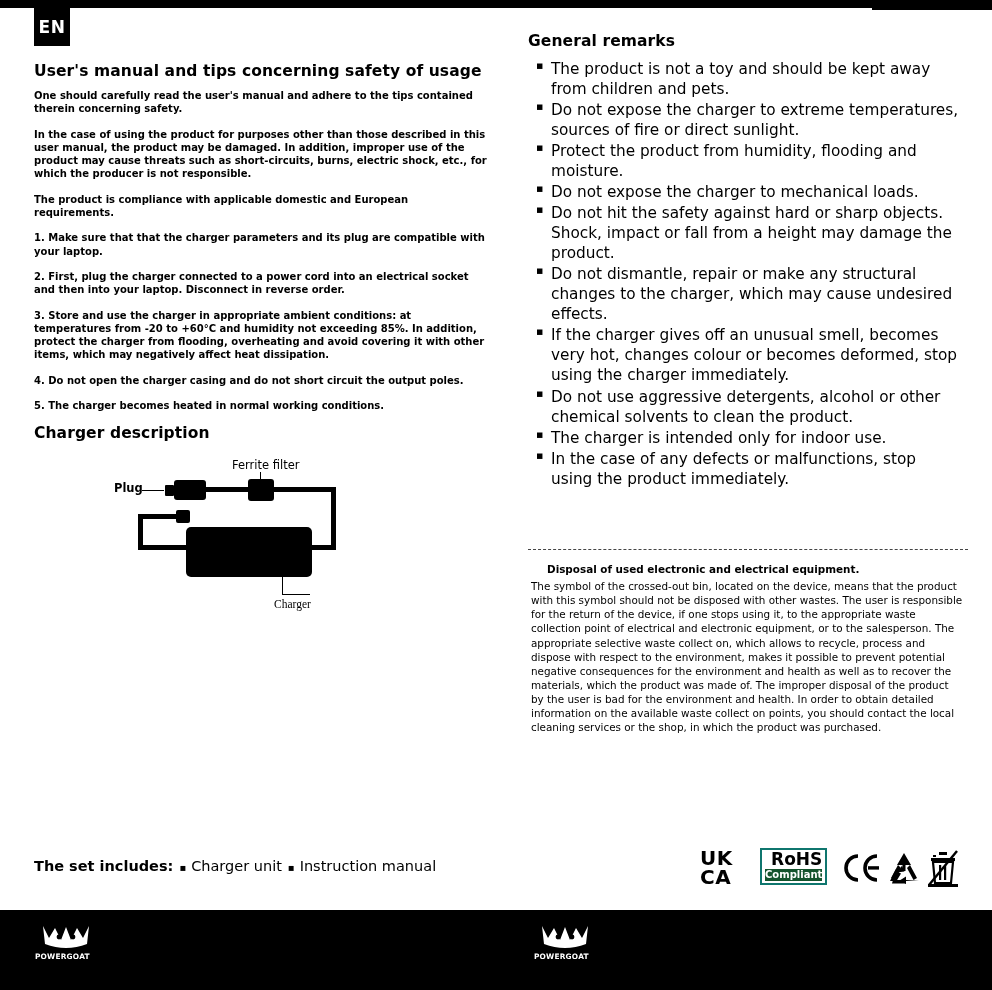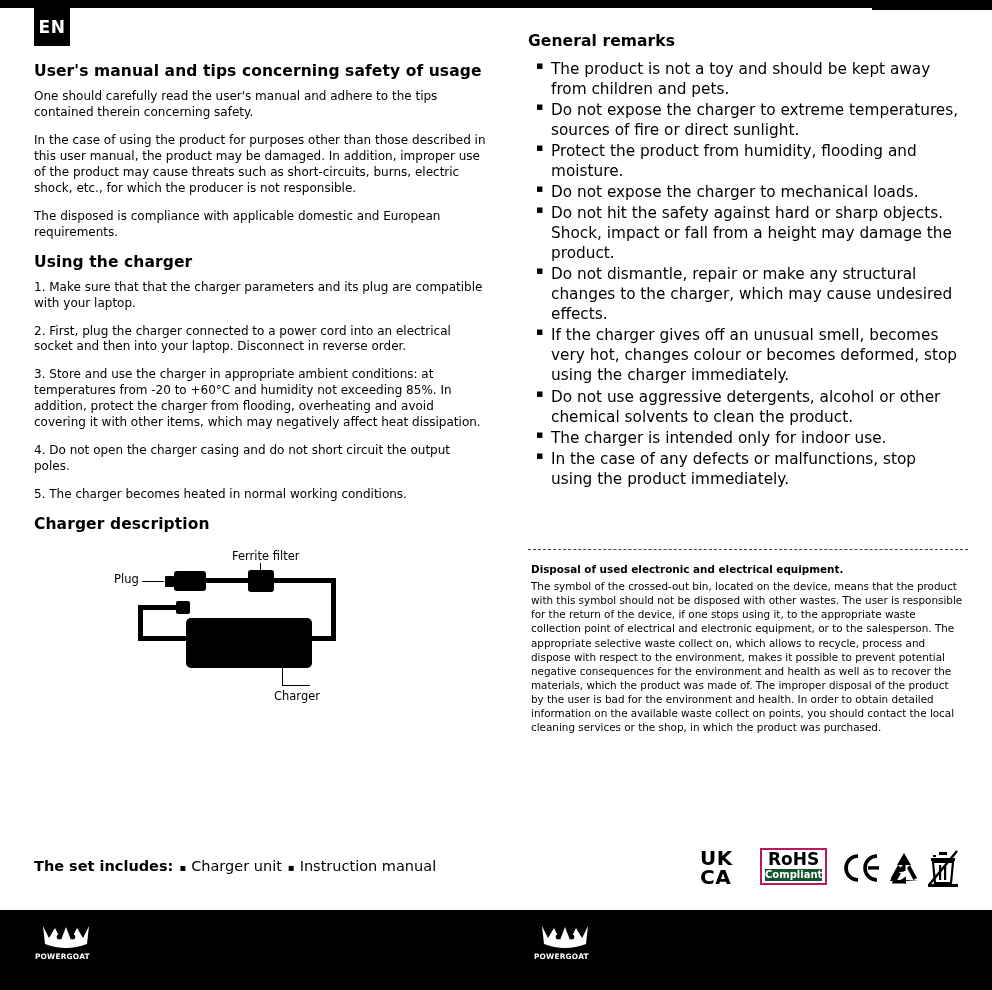--- a/index.html
+++ b/index.html
@@ -71,23 +71,24 @@
     top: 32px;
     width: 440px;
   }
   h2.section {
     font-size: 15.5px;
     font-weight: bold;
     margin: 0 0 9px 0;
     letter-spacing: 0.1px;
   }
   .para {
-    font-size: 12px;
+    font-size: 10px;
     line-height: 1.33;
     margin: 8px 0 12px 0;
+    font-weight: bold;
   }
   ul.bullets {
     list-style: none;
     margin: 8px;
     padding: 0;
   }
   ul.bullets li {
     position: relative;
     padding-left: 15px;
     font-size: 15.3px;
@@ -153,21 +154,21 @@
   }
   .disposal {
     position: absolute;
     left: 531px;
     top: 563px;
     width: 432px;
   }
   .disposal h3 {
     font-size: 10.4px;
     font-weight: bold;
-    margin: 0 0 4px 0;
+    margin: 0 0 4px 16px;
   }
   .disposal p {
     font-size: 10.4px;
     line-height: 1.36;
     margin: 0;
   }
   
   .marks {
     position: absolute;
     left: 700px;
@@ -180,23 +181,23 @@
     left: 0; top: 4px;
     font-family: "DejaVu Sans", sans-serif;
     font-weight: bold;
     font-size: 20px;
     line-height: 0.95;
     letter-spacing: 0.5px;
   }
   .rohs {
     position: absolute;
     left: 60px; top: 3px;
-    border: 2px solid #be185d;
+    border: 2px solid #0f766e;
     padding: 1px 3px 2px 3px;
-    text-align: center;
+    text-align: right;
   }
   .rohs .r1 {
     font-size: 17px;
     font-weight: bold;
     line-height: 1.0;
   }
   .rohs .r2 {
     font-size: 10px;
     font-weight: bold;
     background: #14532d;
@@ -249,38 +250,37 @@
   <div class="bar-top-right"></div>
 
   <div class="lang-badge">EN</div>
 
   <div class="col-left">
 
     <h2 class="section">User's manual and tips concerning safety of usage</h2>
 
     <div class="para">One should carefully read the user's manual and adhere to the tips contained therein concerning safety.</div>
     <div class="para">In the case of using the product for purposes other than those described in this user manual, the product may be damaged. In addition, improper use of the product may cause threats such as short-circuits, burns, electric shock, etc., for which the producer is not responsible.</div>
-    <div class="para">The disposed is compliance with applicable domestic and European requirements.</div>
-
-    <h2 class="section">Using the charger</h2>
+    <div class="para">The product is compliance with applicable domestic and European requirements.</div>
+
 
     <div class="para">1. Make sure that that the charger parameters and its plug are compatible with your laptop.</div>
     <div class="para">2. First, plug the charger connected to a power cord into an electrical socket and then into your laptop. Disconnect in reverse order.</div>
     <div class="para">3. Store and use the charger in appropriate ambient conditions: at temperatures from -20 to +60°C and humidity not exceeding 85%. In addition, protect the charger from flooding, overheating and avoid covering it with other items, which may negatively affect heat dissipation.</div>
     <div class="para">4. Do not open the charger casing and do not short circuit the output poles.</div>
     <div class="para">5. The charger becomes heated in normal working conditions.</div>
 
     <h2 class="section">Charger description</h2>
 
     <div class="diagram">
       <div class="diag-label" style="left:198px; top:4px;">Ferrite filter</div>
 
       <div class="cable" style="left:226px; top:18px; width:1px; height:20px;"></div>
 
-      <div class="diag-label" style="left:80px; top:27px;">Plug</div>
+      <div class="diag-label" style="left:80px; top:27px;font-weight:bold;">Plug</div>
       <div class="cable" style="left:108px; top:36px; width:22px; height:1px;"></div>
 
       <div class="connector" style="left:131px; top:31px; width:9px; height:11px; border-radius:1px;"></div>
 
       <div class="connector" style="left:140px; top:26px; width:32px; height:20px; border-radius:3px;"></div>
 
       <div class="cable" style="left:172px; top:33px; width:42px; height:5px;"></div>
 
       <div class="connector" style="left:214px; top:25px; width:26px; height:22px; border-radius:3px;"></div>
 
@@ -289,21 +289,21 @@
       <div class="cable" style="left:104px; top:91px; width:198px; height:5px;"></div>
       <div class="cable" style="left:104px; top:60px; width:5px; height:34px;"></div>
       <div class="cable" style="left:104px; top:60px; width:40px; height:5px;"></div>
 
       <div class="connector" style="left:142px; top:56px; width:14px; height:13px; border-radius:2px;"></div>
 
       <div class="brick" style="left:152px; top:73px; width:126px; height:50px;"></div>
 
       <div class="cable" style="left:248px; top:123px; width:1px; height:18px;"></div>
       <div class="cable" style="left:248px; top:140px; width:28px; height:1px;"></div>
-      <div class="diag-label" style="left:240px; top:144px;">Charger</div>
+      <div class="diag-label" style="left:240px; top:144px;font-family:Liberation Serif, serif;">Charger</div>
     </div>
   </div>
 
   <div class="set-includes">
     <b>The set includes:</b><span class="sq">Charger unit</span><span class="sq">Instruction manual</span>
   </div>
 
   <div class="col-right">
     <h2 class="section">General remarks</h2>
     <ul class="bullets">

